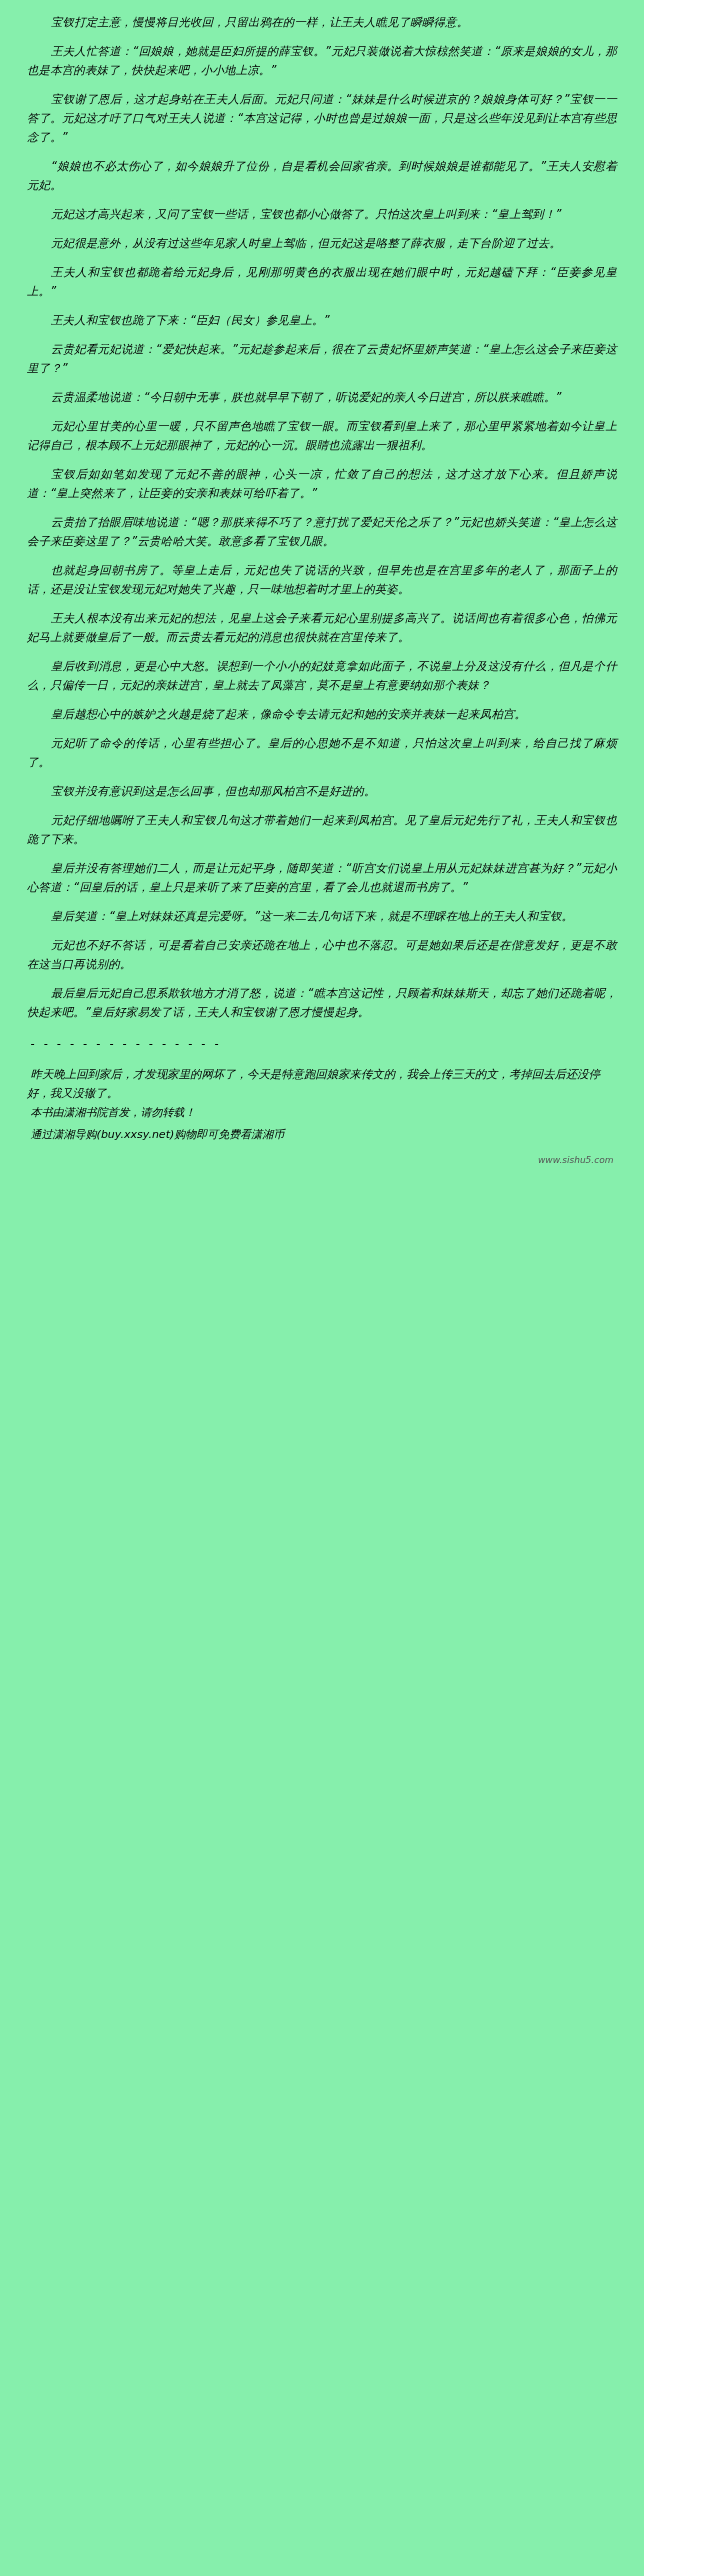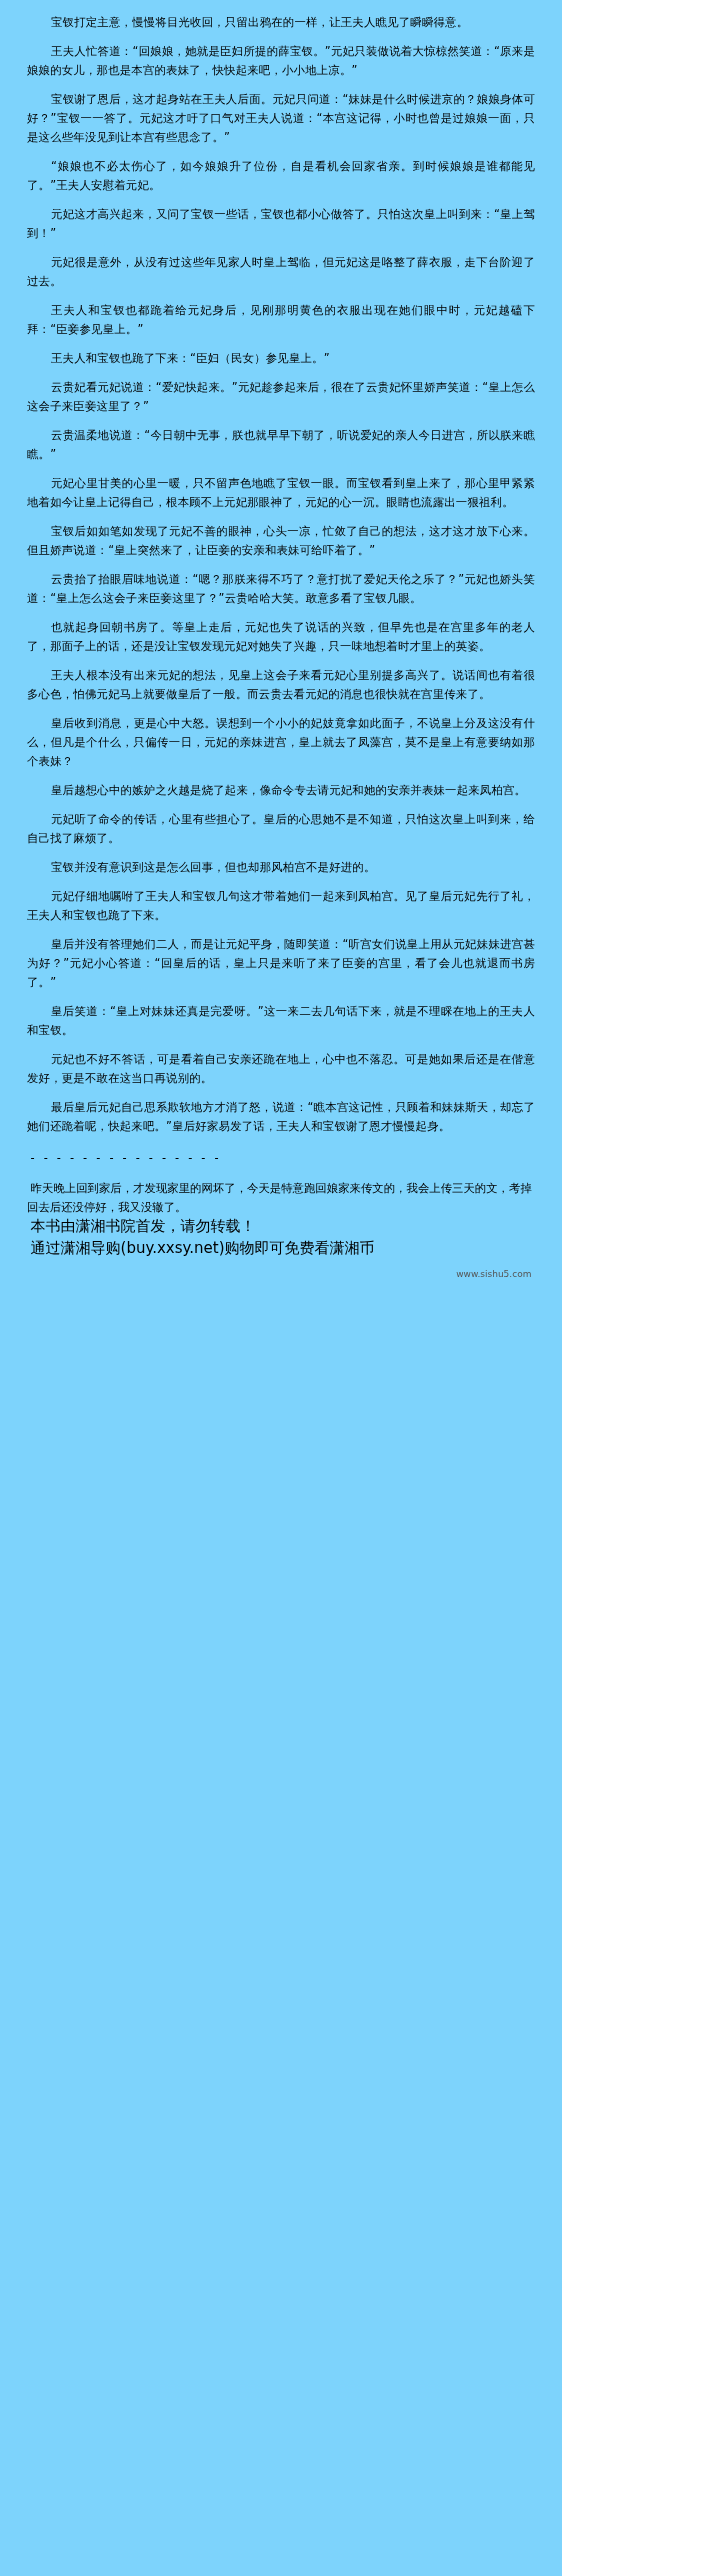--- a/index.html
+++ b/index.html
@@ -4,26 +4,27 @@
 <style>
   html, body {
     margin: 0;
     padding: 0;
     background: #ffffff;
   }
   body {
     font-family: "DejaVu Sans", sans-serif;
   }
   .page {
-    width: 562px;
+    width: 644px;
     min-height: 2576px;
-    background: #7dd3fc;
+    background: #86efac;
     box-sizing: border-box;
     padding: 12.8px 27px 5.5px 27px;
     position: relative;
+    font-style: italic;
   }
   .para {
     font-family: "DejaVu Sans", sans-serif;
     font-size: 11.4px;
     line-height: 19px;
     color: #000000;
     text-indent: 24px;
     margin: 0 0 10px 0;
     text-align: justify;
     letter-spacing: 0.2px;
@@ -40,21 +41,21 @@
   .notice {
     font-family: "DejaVu Sans", sans-serif;
     font-size: 11.4px;
     line-height: 19px;
     color: #000000;
     margin: 0 0 0 0;
     text-indent: 3.6px;
   }
   .footer-link {
     font-family: "DejaVu Sans", sans-serif;
-    font-size: 15px;
+    font-size: 11px;
     line-height: 19px;
     color: #000000;
     margin: 0 0 3.6px 0;
     text-indent: 3.6px;
   }
   .watermark {
     font-family: "DejaVu Sans", sans-serif;
     font-size: 9px;
     color: #555555;
     text-align: right;

